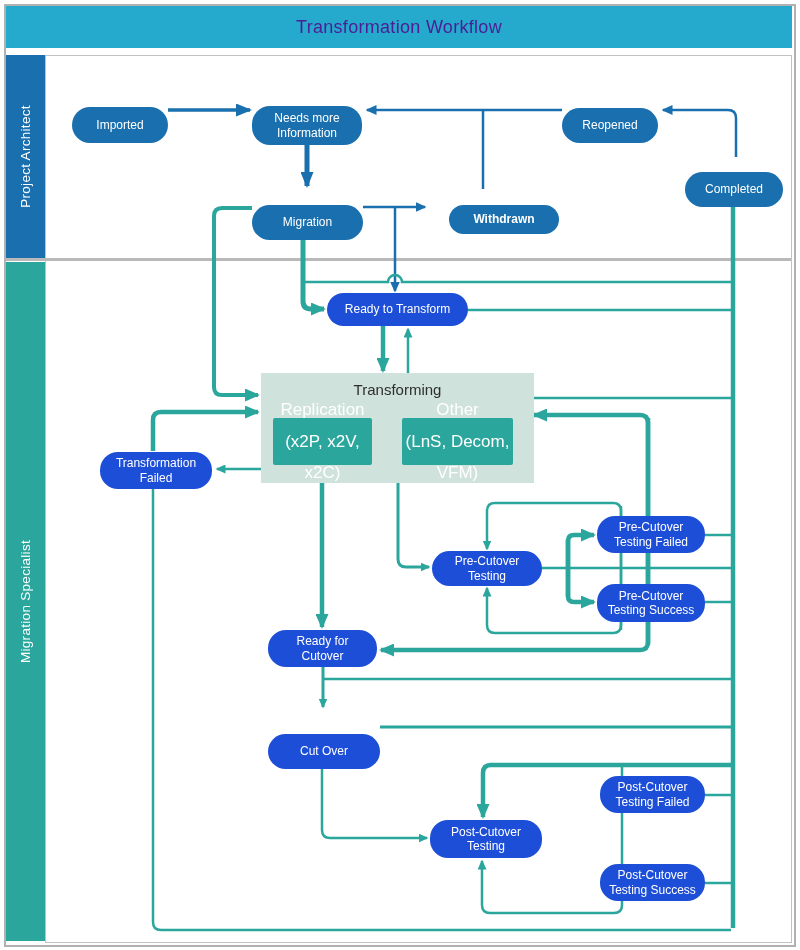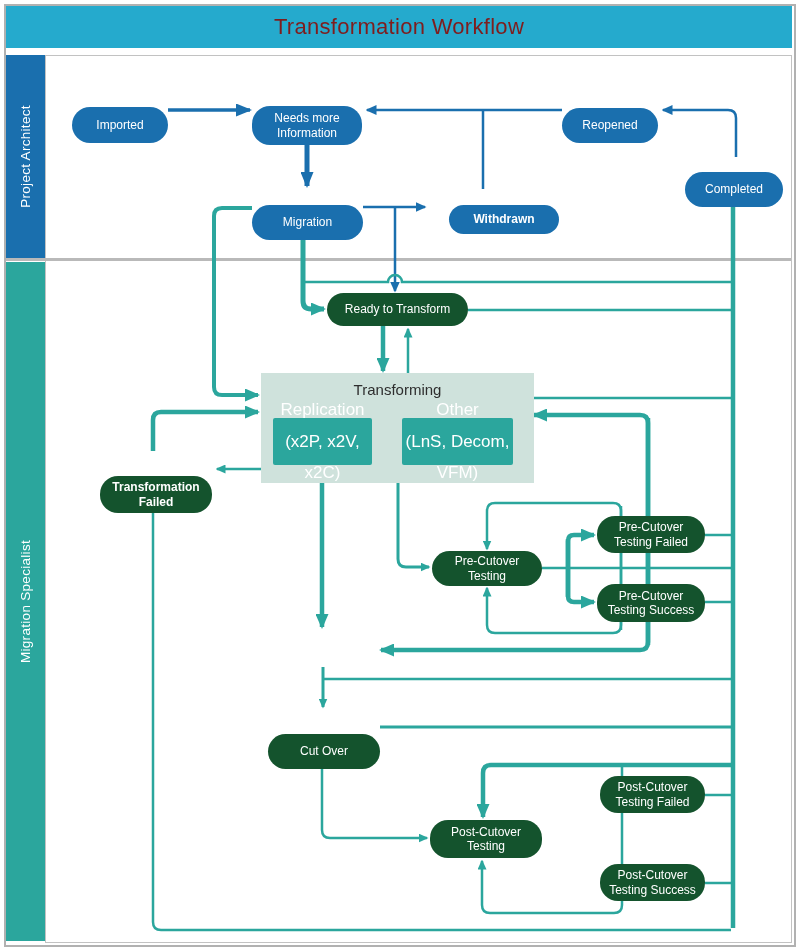--- a/index.html
+++ b/index.html
@@ -2,36 +2,36 @@
 <html><head>
 <meta charset="utf-8">
 <style>
   html,body{margin:0;padding:0;background:#fff;}
   .canvas{position:relative;width:800px;height:950px;background:#fff;
           font-family:"Liberation Sans","DejaVu Sans",sans-serif;overflow:hidden;}
   .outer-frame{position:absolute;left:4px;top:4px;width:788px;height:939px;
                border:2px solid #b1b1b1;}
   .header{position:absolute;left:6px;top:6px;width:786px;height:42px;
           background:#25aacd;display:flex;align-items:center;justify-content:center;}
-  .header .title{color:#7f1d1d;font-size:22px;font-weight:400;letter-spacing:.3px;}
+  .header .title{color:#4c1d95;font-size:18px;font-weight:400;letter-spacing:.3px;}
   .content-border{position:absolute;left:45px;top:55px;width:745px;height:886px;
                   border:1px solid #c2c2c2;background:#fff;}
   .lane-label{position:absolute;left:6px;width:39px;display:flex;
               align-items:center;justify-content:center;}
   .lane-label span{transform:rotate(-90deg);white-space:nowrap;color:#fff;
                    font-size:13.5px;letter-spacing:.3px;}
   .lane-architect{top:55px;height:203px;background:#1a6fae;}
   .lane-migration{top:262px;height:679px;background:#2ba69d;}
   .divider{position:absolute;left:6px;top:258px;width:785px;height:3px;background:#b9b9b9;}
   svg.edges{position:absolute;left:0;top:0;}
   .node{position:absolute;display:flex;align-items:center;justify-content:center;
         text-align:center;color:#fff;font-size:12px;line-height:1.18;
         white-space:pre-line;}
   .pill-blue{background:#1a6fae;border-radius:18px;margin-top:15px;}
-  .pill-teal{background:#14532d;border-radius:18px;}
+  .pill-teal{background:#1d4ed8;border-radius:18px;}
   .panel{position:absolute;background:#cfe2dc;}
   .panel-title{position:absolute;left:0;top:8px;width:100%;text-align:center;
                color:#2e2e2e;font-size:15px;}
   .subbox{position:absolute;background:#2ba69d;border-radius:2px;color:#fff;
           font-size:17px;line-height:1.85;display:flex;align-items:center;
           justify-content:center;text-align:center;white-space:pre-line;}
 </style>
 </head>
 <body>
 
@@ -119,28 +119,30 @@
   <div class="node pill-teal" style="left:327px;top:293px;width:141px;height:33px;">Ready to Transform</div>
 
   <div class="panel" style="left:261px;top:373px;width:273px;height:110px;">
     <div class="panel-title">Transforming</div>
   </div>
   <div class="subbox" style="left:273px;top:418px;width:99px;height:47px;">Replication
 (x2P, x2V, x2C)</div>
   <div class="subbox" style="left:402px;top:418px;width:111px;height:47px;">Other
 (LnS, Decom, VFM)</div>
 
-  <div class="node pill-teal" style="left:100px;top:476px;width:112px;height:37px;font-weight:bold;">Transformation
+  <div class="node pill-teal" style="left:100px;top:452px;width:112px;height:37px;">Transformation
 Failed</div>
   <div class="node pill-teal" style="left:432px;top:551px;width:110px;height:35px;">Pre-Cutover
 Testing</div>
   <div class="node pill-teal" style="left:597px;top:516px;width:108px;height:37px;">Pre-Cutover
 Testing Failed</div>
   <div class="node pill-teal" style="left:597px;top:584px;width:108px;height:38px;">Pre-Cutover
 Testing Success</div>
+  <div class="node pill-teal" style="left:268px;top:630px;width:109px;height:37px;">Ready for
+Cutover</div>
   <div class="node pill-teal" style="left:268px;top:710px;width:112px;height:35px;margin-top:24px;">Cut Over</div>
   <div class="node pill-teal" style="left:430px;top:820px;width:112px;height:38px;">Post-Cutover
 Testing</div>
   <div class="node pill-teal" style="left:600px;top:776px;width:105px;height:37px;">Post-Cutover
 Testing Failed</div>
   <div class="node pill-teal" style="left:600px;top:864px;width:105px;height:37px;">Post-Cutover
 Testing Success</div>
 
 </div>
 

